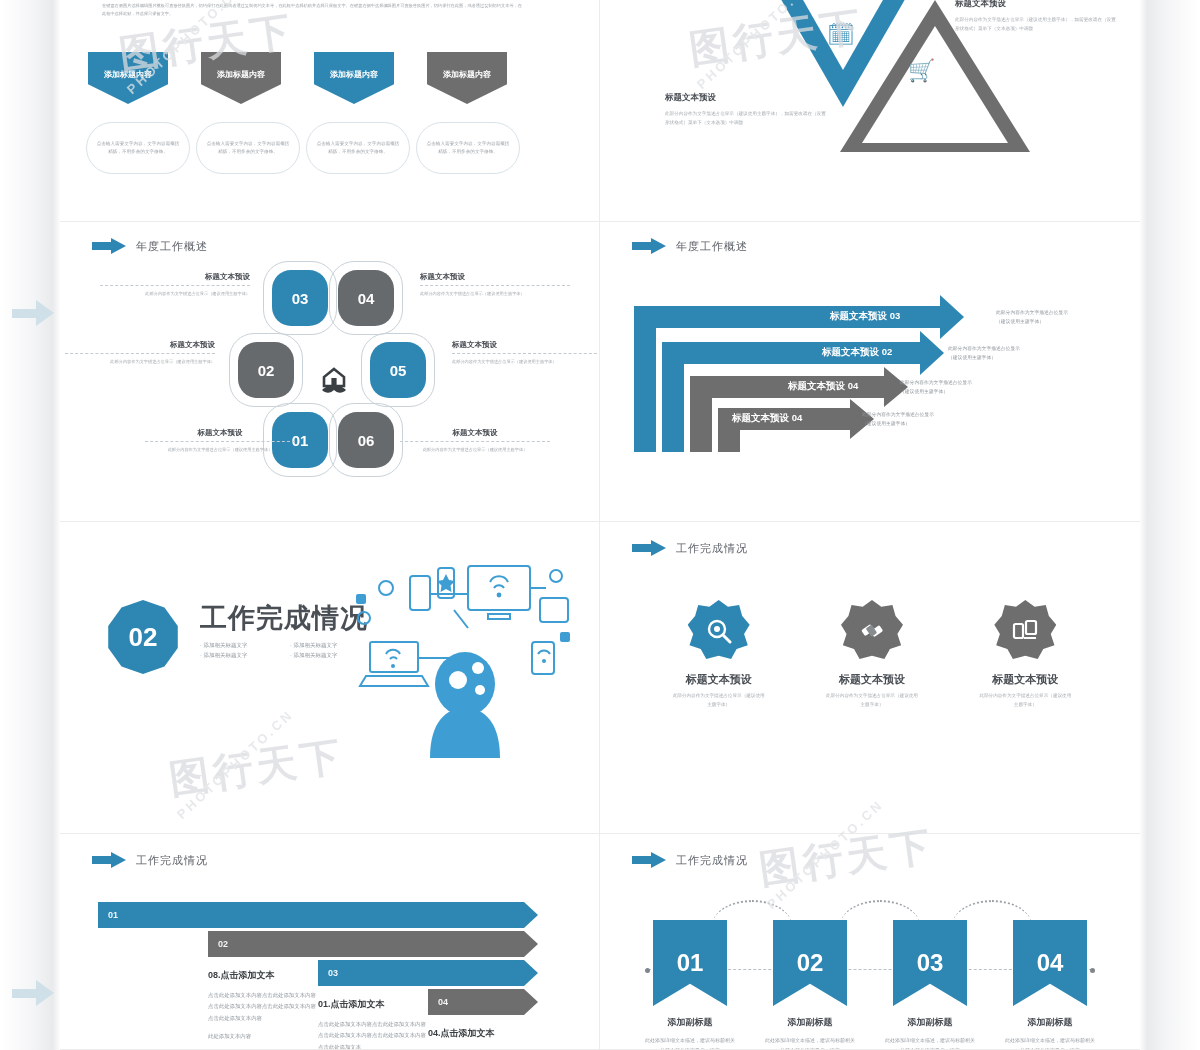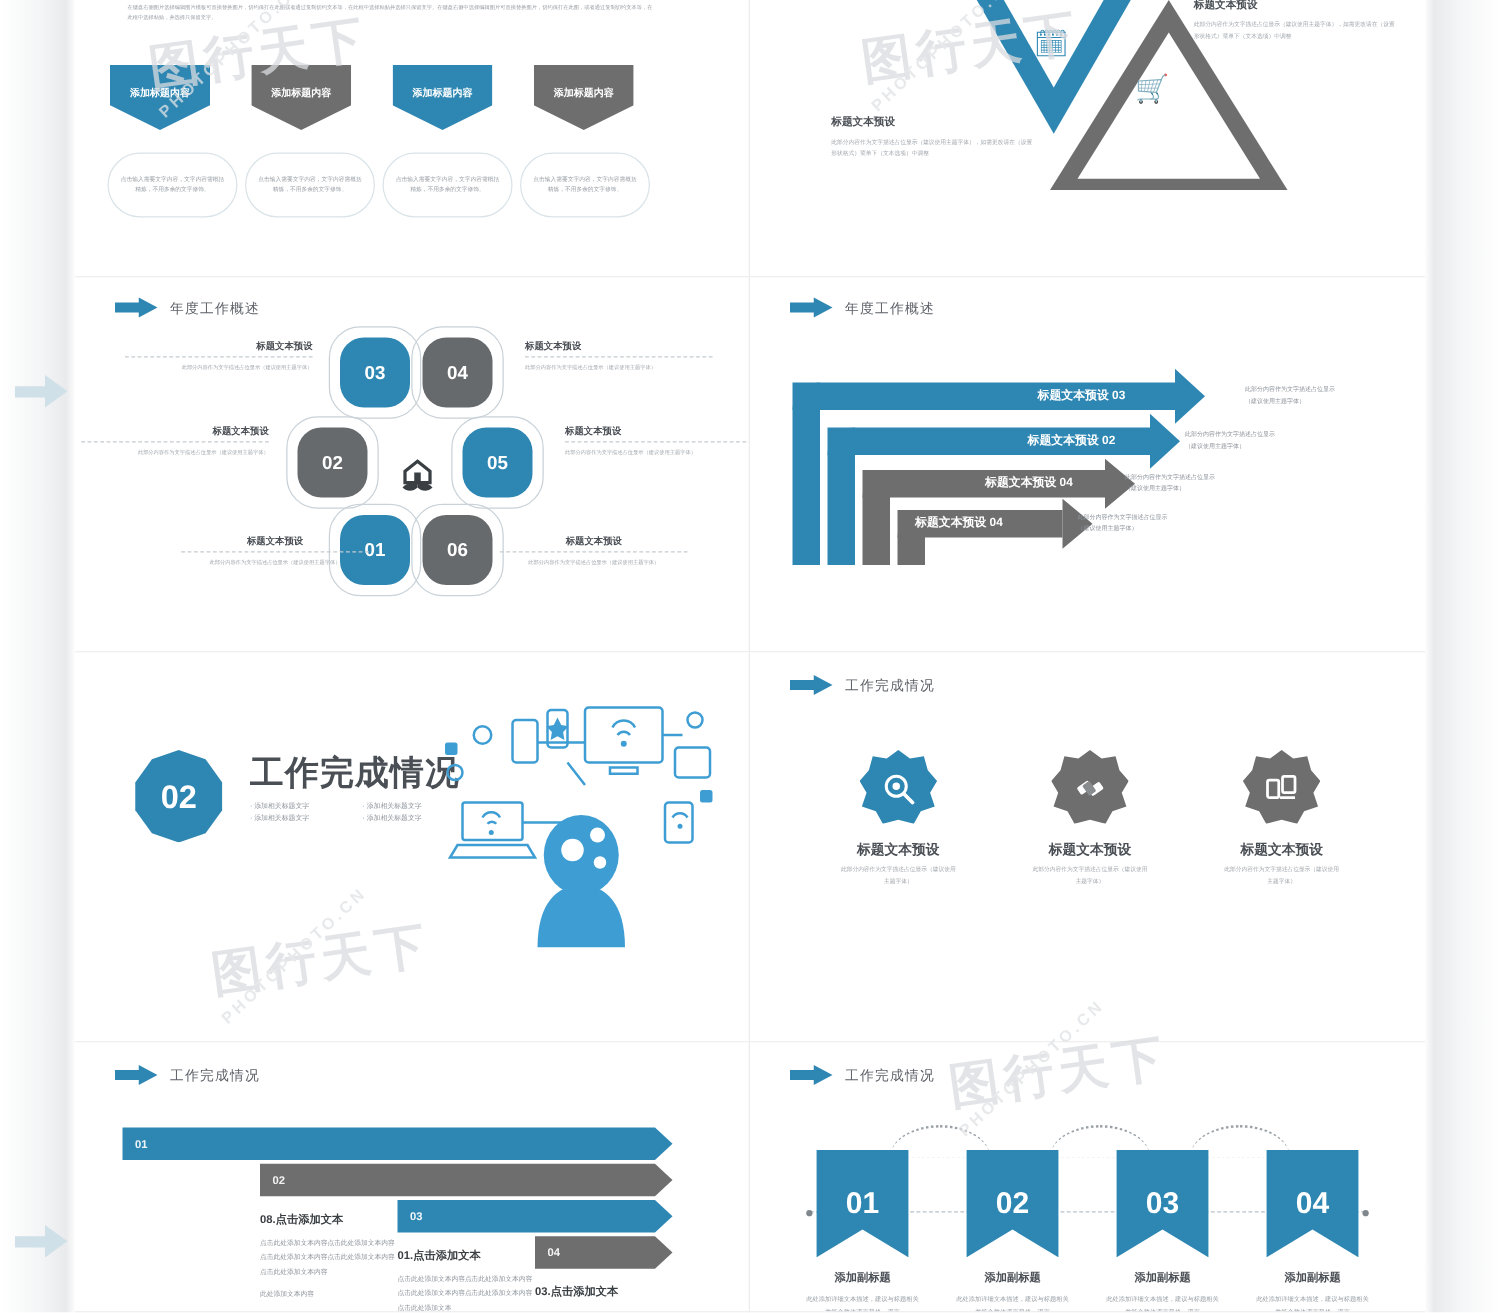--- a/index.html
+++ b/index.html
@@ -605,21 +605,21 @@
         <div class="stair-txt" style="left:110px; top:67px;">
           <div class="h">08.点击添加文本</div>
           <div class="p">点击此处添加文本内容点击此处添加文本内容点击此处添加文本内容点击此处添加文本内容点击此处添加文本内容</div>
           <div class="p">此处添加文本内容</div>
         </div>
         <div class="stair-txt" style="left:220px; top:96px;">
           <div class="h">01.点击添加文本</div>
           <div class="p">点击此处添加文本内容点击此处添加文本内容点击此处添加文本内容点击此处添加文本内容点击此处添加文本</div>
         </div>
         <div class="stair-txt" style="left:330px; top:125px;">
-          <div class="h">03.点击添加文本</div>
+          <div class="h">04.点击添加文本</div>
           <div class="p">点击此处添加文本内容点击此处添加文本内容点击此处添加</div>
         </div>
       </div>
     </div>
 
     <div class="slide">
       <div class="sec-head" style="left:32px; top:18px">
         <div class="sec-arrow">
           <div class="shaft"></div>
             <div class="head"></div>

